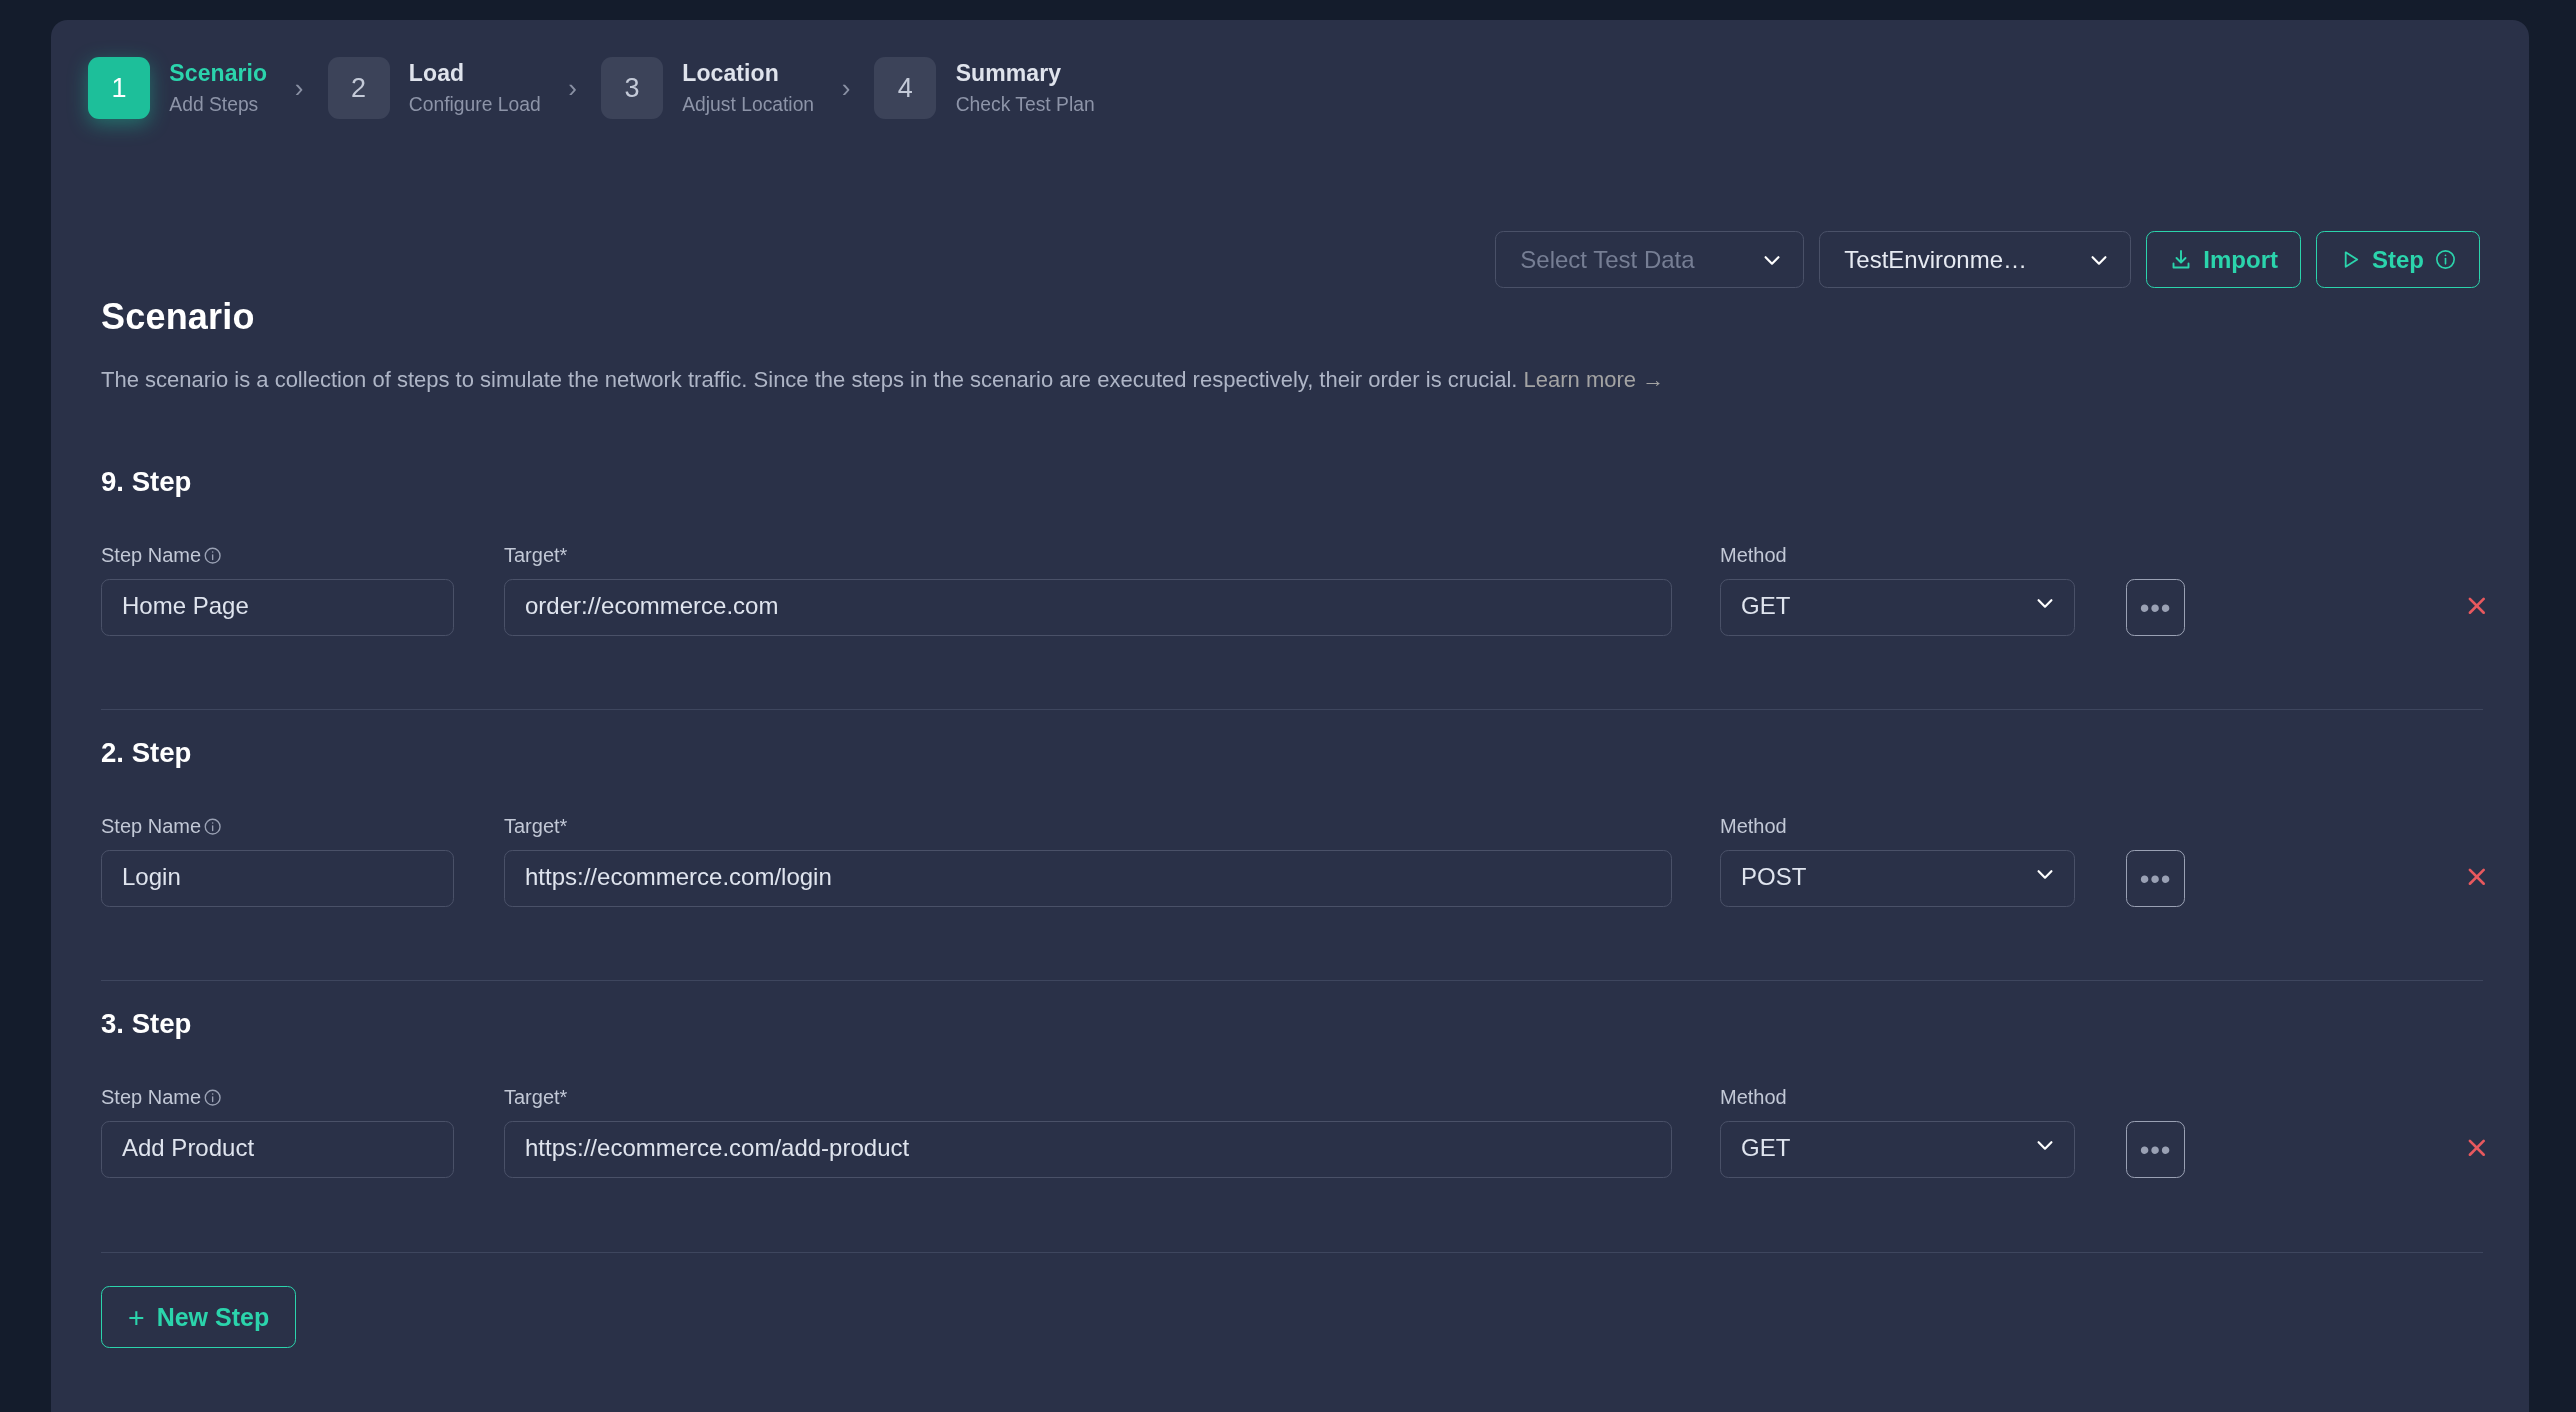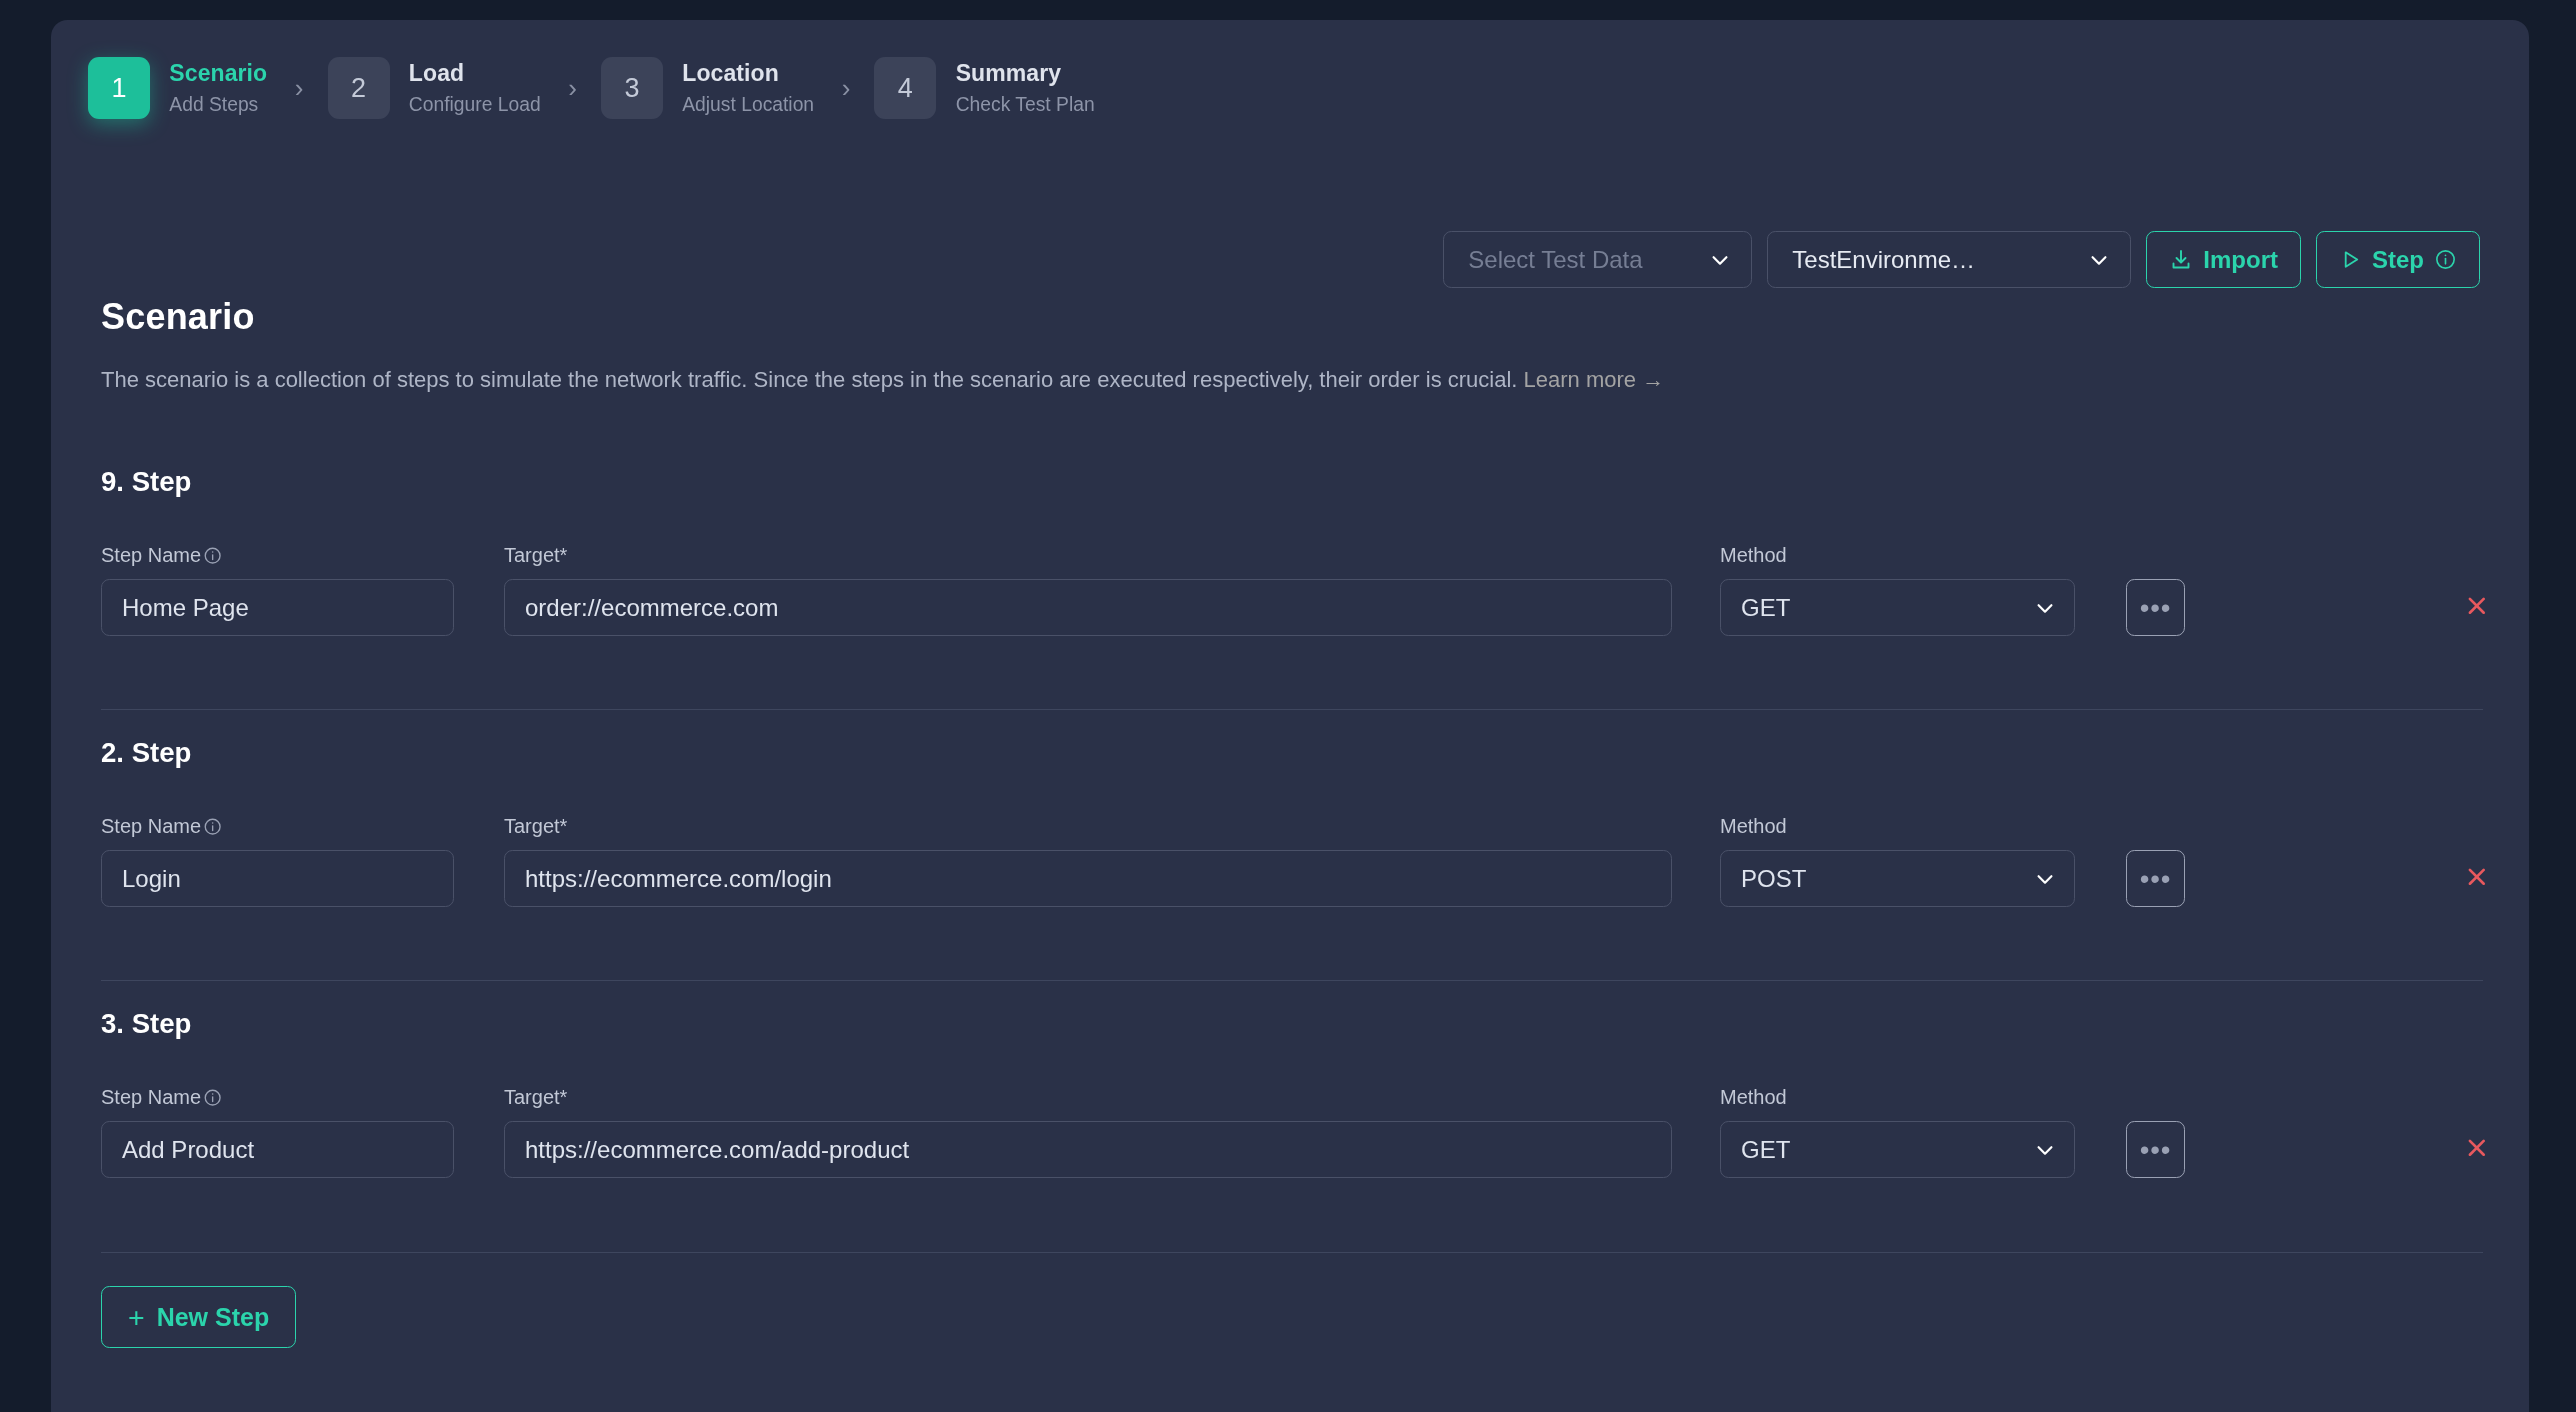--- a/index.html
+++ b/index.html
@@ -86,21 +86,21 @@
     border: 0.9px solid #4a5168;
     border-radius: 8.3px;
     background: transparent;
     display: flex;
     align-items: center;
     justify-content: space-between;
     padding: 0 20px 0 24px;
     gap: 22px;
   }
   .tb-select.test-data { width: 309px; }
-  .tb-select.environment { width: 364px; }
+  .tb-select.environment { width: 312px; }
   .tb-select-label { font-size: 24px; color: #767e94; white-space: nowrap; }
   .tb-select-label.filled { color: #e6eaf2; }
   .chev { flex: none; display: block; }
 
   .tb-btn {
     height: 57px;
     border: 1.4px solid #2bd4ac;
     border-radius: 8.3px;
     background: transparent;
     color: #2bd4ac;
@@ -160,22 +160,21 @@
     margin-bottom: 12px;
     white-space: nowrap;
   }
   .info-icon { display: block; flex: none; }
   .input-box {
     height: 57px;
     border: 0.9px solid #4a5168;
     border-radius: 8.3px;
     background: transparent;
     display: flex;
-    align-items: center;
-    padding: 0 20px;
+    padding: 12px 20px;
     font-size: 24px;
     color: #dfe4ee;
   }
   .input-box.select {
     justify-content: space-between;
     padding-right: 18.4px;
   }
   .f-name  { left: 50px;  width: 353px; }
   .f-target{ left: 453px; width: 1168px; }
   .f-method{ left: 1669px; width: 355px; }

